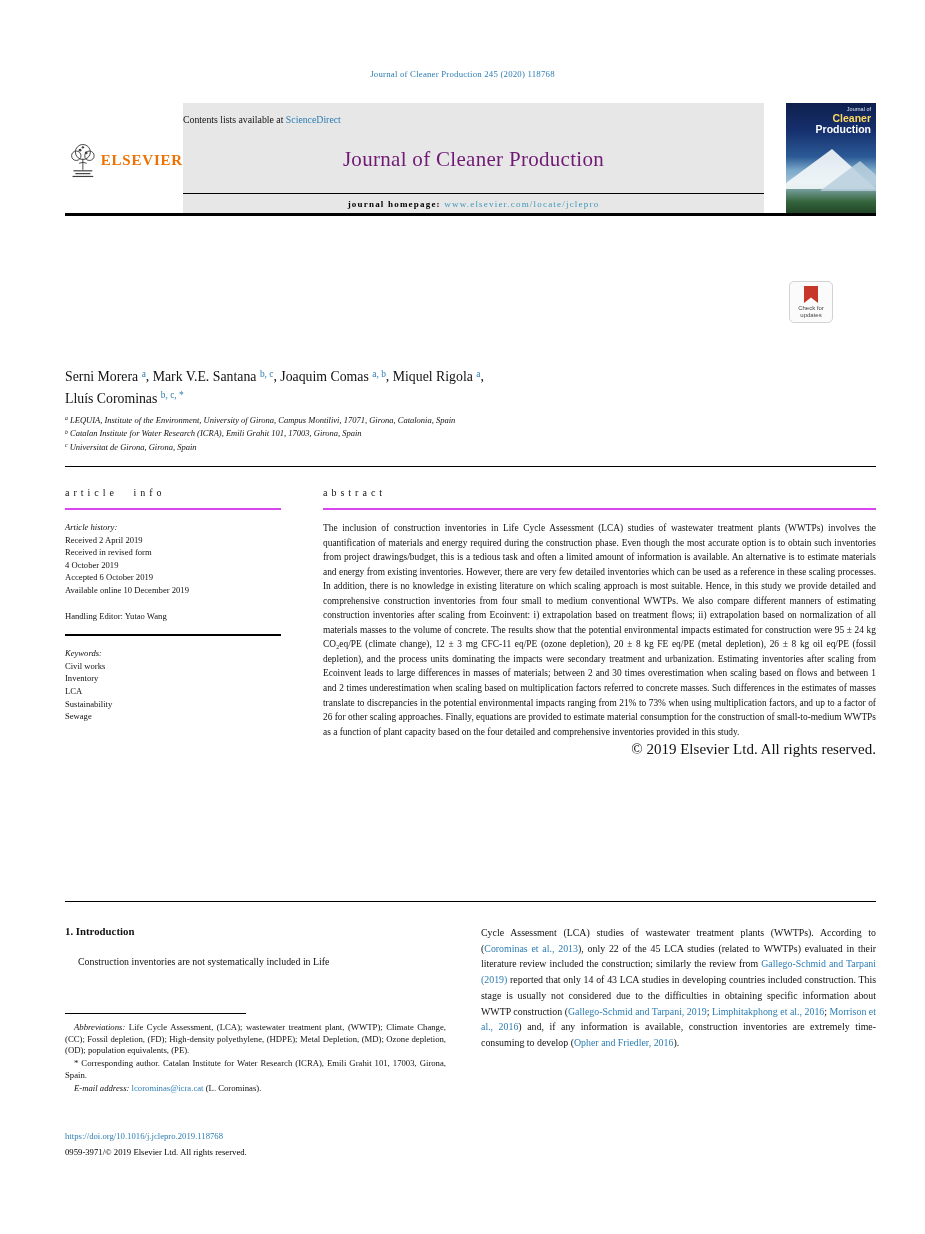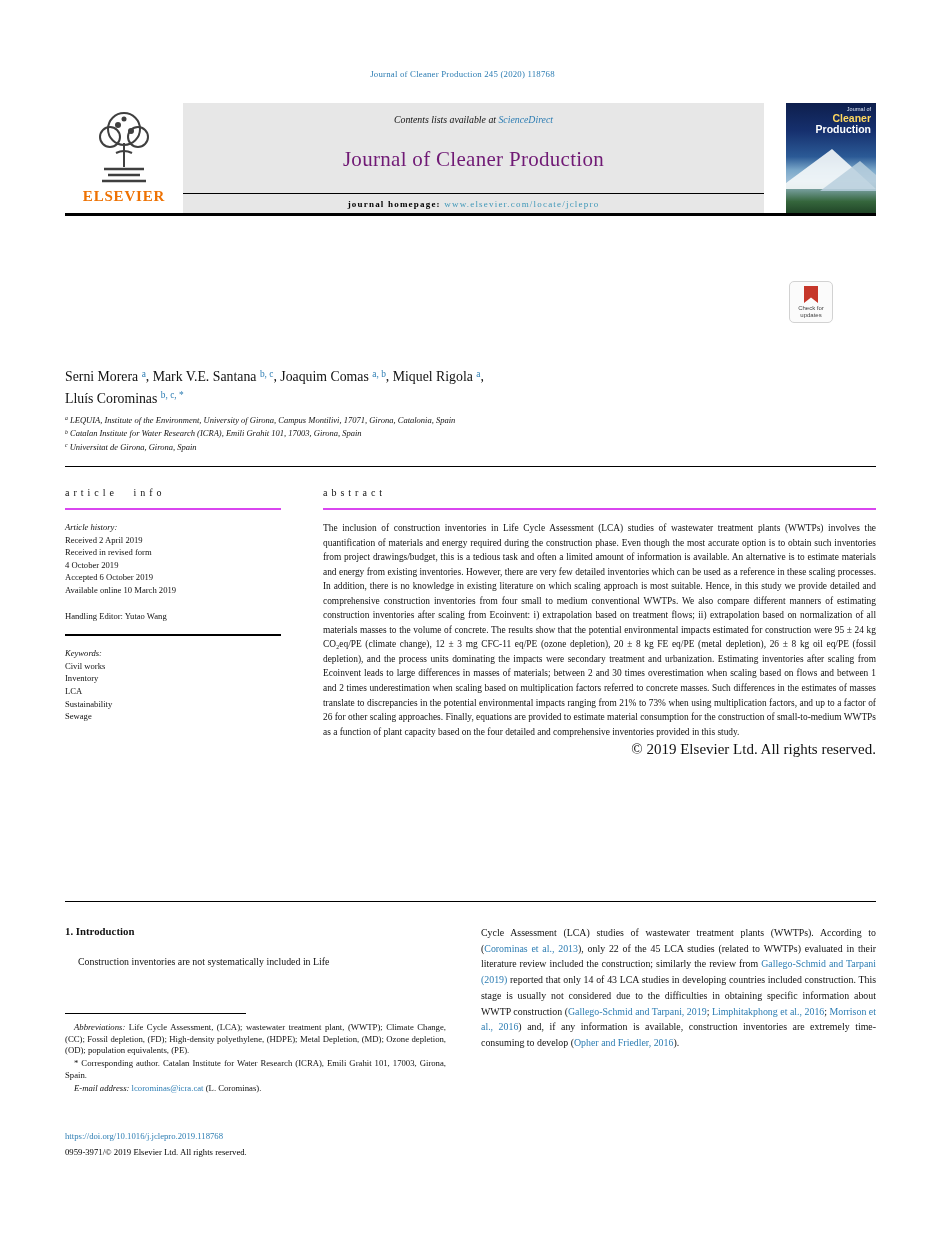--- a/index.html
+++ b/index.html
@@ -12,24 +12,24 @@
   .lnk { color:#2d7db3; cursor:pointer; }
   .teal { color:#3f97b8; }
   .it { font-style:italic; }
   sup { font-size:68%; vertical-align:baseline; position:relative; top:-0.45em; }
 
   
   .top-ref { top:69px; left:0; width:100%; text-align:center; font-size:8.8px; letter-spacing:0.2px; }
 
   
   .header-row { top:103px; left:65px; right:49px; height:112px; display:flex; }
-  .logo-col { width:118px; display:flex; flex-direction:column; align-items:center; padding-top:2px; }
+  .logo-col { width:118px; display:flex; flex-direction:row; align-items:center; padding-top:2px; }
   .els-word { color:#ee7203; font-size:15px; font-weight:600; letter-spacing:0.8px; margin-top:1px; }
   .header-box { flex:1; background:#e7e7e7; display:flex; flex-direction:column; justify-content:space-between; padding-top:11px; }
-  .contents-line { text-align:center; font-size:9.8px;font-style:italic; }
+  .contents-line { font-size:9.8px; }
   .journal-title { text-align:center; font-size:21px; color:#701a75; letter-spacing:0.3px; }
   .homepage-line { border-top:1.6px solid #000; text-align:center; font-size:9px; letter-spacing:1.2px; padding:5px 0 6px 0; }
   .hp-label { font-weight:700; color:#000; }
   .cover { position:relative; width:90px; height:112px; margin-left:22px; overflow:hidden;
     background:linear-gradient(180deg,#0e1f4d 0%,#16306e 25%,#2b5a96 48%,#7aa7c9 60%,#9fc0d8 70%,#35663c 88%,#1d4024 100%); }
   .cover-text { position:absolute; top:4px; right:5px; text-align:right; font-family:"Liberation Sans", sans-serif; line-height:1.05; }
   .cover-topline { font-size:5.5px; color:#dfe8f4; }
   .cover-line1 { font-size:10.5px; font-weight:700; color:#ffd85e; }
   .cover-line2 { font-size:10.5px; font-weight:700; color:#ffffff; }
   .mountain { position:absolute; bottom:26px; left:-8px; width:0; height:0;
@@ -162,21 +162,21 @@
 
   <div class="abs info-section">
     <div class="info-col">
       <div class="sec-heading">article info</div>
       <div class="info-body">
         <div class="info-label">Article history:</div>
         <div>Received 2 April 2019</div>
         <div>Received in revised form</div>
         <div>4 October 2019</div>
         <div>Accepted 6 October 2019</div>
-        <div>Available online 10 March 2019</div>
+        <div>Available online 10 December 2019</div>
         <div class="handling">Handling Editor: Yutao Wang</div>
         <div class="info-rule"></div>
         <div class="info-label">Keywords:</div>
         <div>Civil works</div>
         <div>Inventory</div>
         <div>LCA</div>
         <div>Sustainability</div>
         <div>Sewage</div>
       </div>
     </div>

